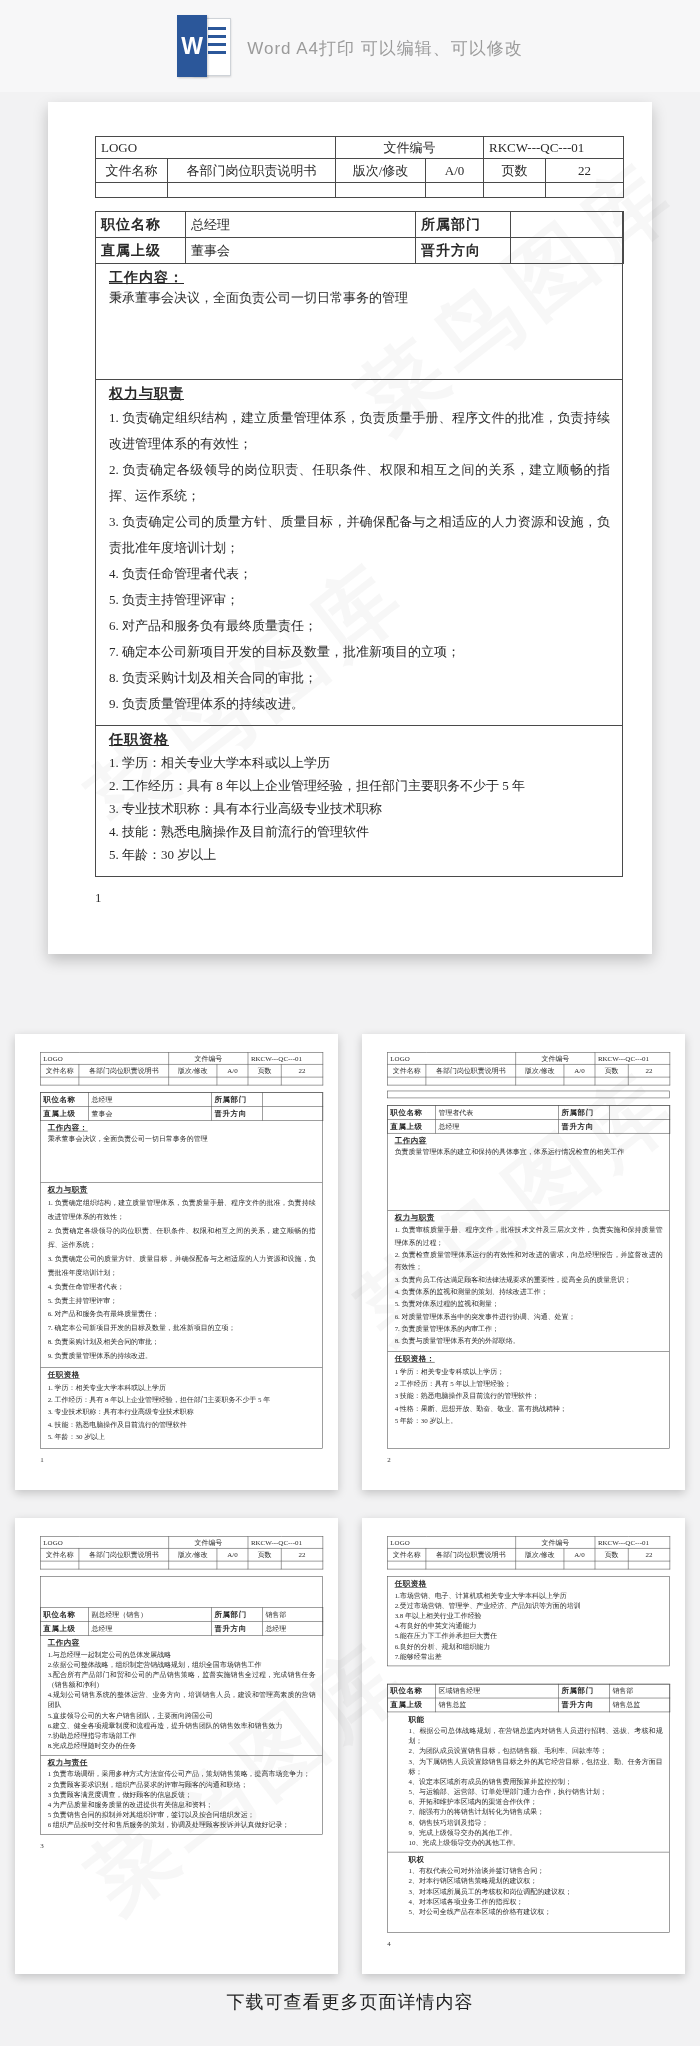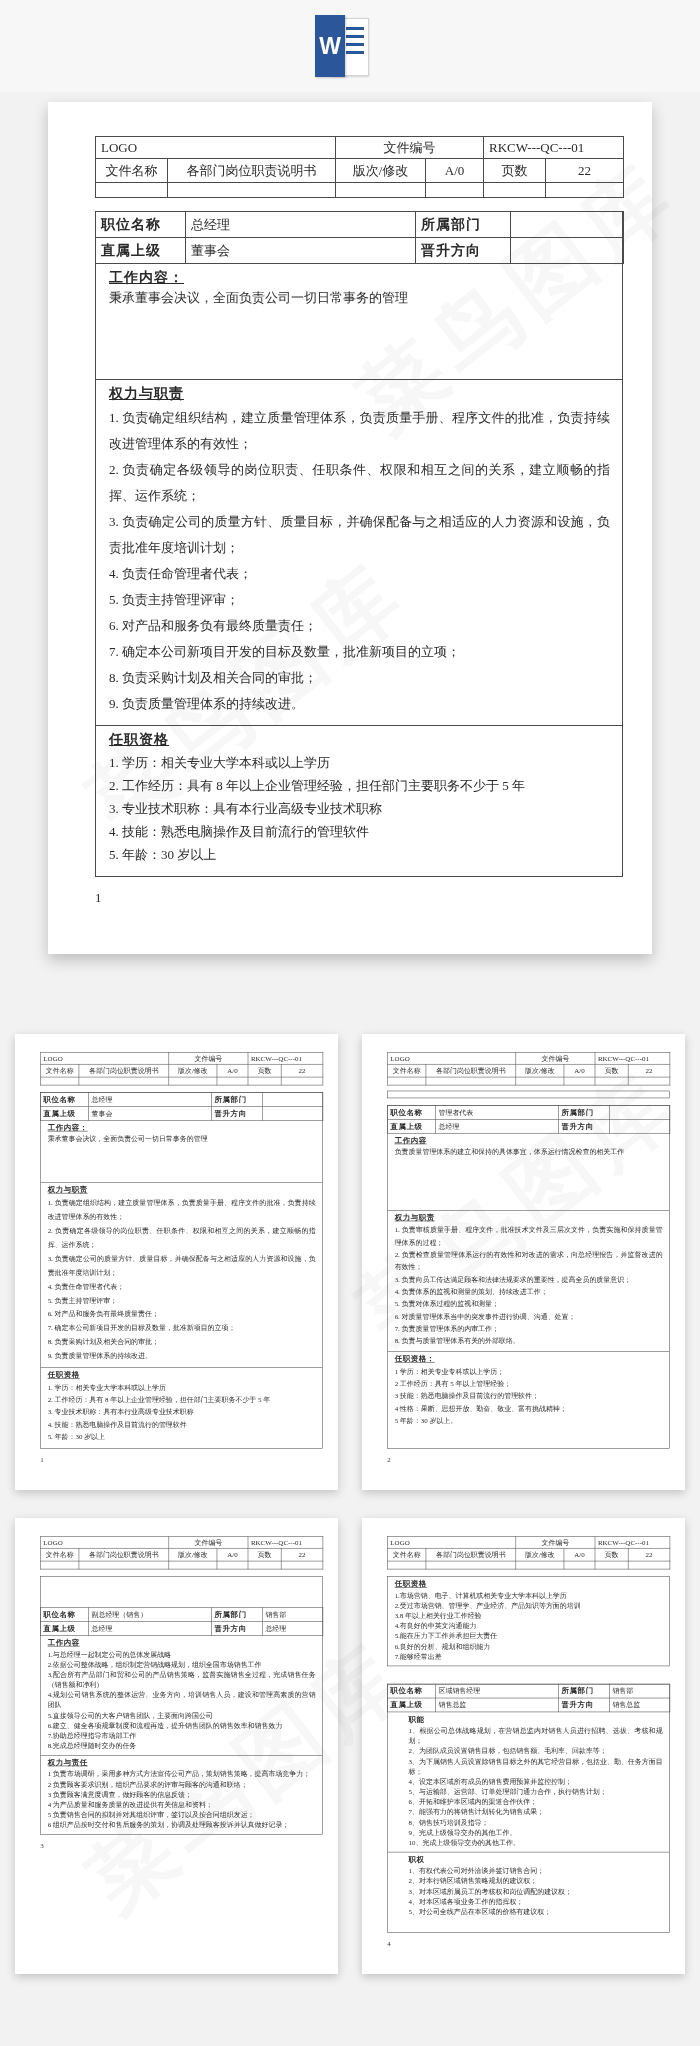--- a/index.html
+++ b/index.html
@@ -65,20 +65,21 @@
     <div class="word-icon">
       <div class="wi-page">
           <i></i>
           <i></i>
           <i></i>
           <i></i>
         </div>
       <div class="wi-blue">W</div>
     </div>
     <div class="th-text">
+      <div class="th-sub">Word A4打印 可以编辑、可以修改</div>
     </div>
   </div>
 
   <div class="big-page">
     <div class="page-inner" id="bigpage">
         <table class="doctable">
           <colgroup>
             <col style="width: 72px;">
             <col style="width: 168px;">
             <col style="width: 90px;">
@@ -509,19 +510,20 @@
               <div class="sec-line">3、对本区域所属员工的考核权和岗位调配的建议权；</div>
               <div class="sec-line">4、对本区域各项业务工作的指挥权；</div>
               <div class="sec-line">5、对公司全线产品在本区域的价格有建议权；</div>
             </div>
           </div>
           <div class="pageno">4</div>
         </div>
     </div>
   </div>
 
+  <div class="footer">下载可查看更多页面详情内容</div>
 
   <div class="wm" style="left:330px;top:240px;">菜鸟图库</div>
   <div class="wm" style="left:60px;top:640px;">菜鸟图库</div>
   <div class="wm" style="left:330px;top:1150px;">菜鸟图库</div>
   <div class="wm" style="left:60px;top:1720px;">菜鸟图库</div>
 
 </div>
 
 </body></html>

